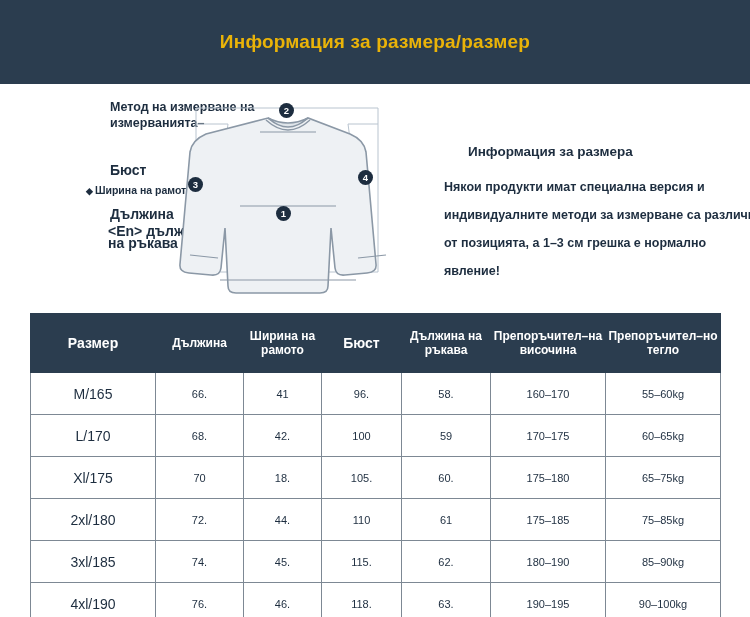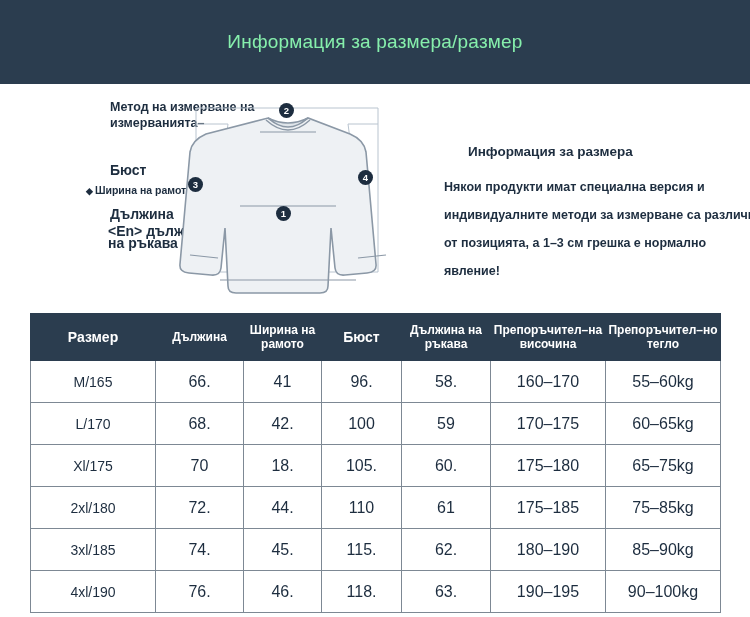--- a/index.html
+++ b/index.html
@@ -18,23 +18,23 @@
   
   .header {
     width: 750px;
     height: 84px;
     background: #2b3d4f;
     display: flex;
     align-items: center;
     justify-content: center;
   }
   .header-title {
-    color: #86efac;
+    color: #eab308;
     font-size: 19px;
-    font-weight: normal;
+    font-weight: bold;
     letter-spacing: 0.2px;
   }
 
   
   .info-zone {
     position: relative;
     width: 750px;
     height: 222px;
     margin-left: 48px;
   }
@@ -157,28 +157,28 @@
     color: #1d2d3f;
   }
   table.size-table thead th {
     background: #2b3d4f;
     color: #ffffff;
     height: 42px;
     font-size: 12px;
     font-weight: bold;
     line-height: 14px;
     border: 1px solid #2b3d4f;
-    padding: 2px 2px;
+    padding: 8px 2px;
   }
   table.size-table thead th.big {
     font-size: 14px;
   }
   table.size-table tbody td {
     height: 39px;
-    font-size: 16px;
+    font-size: 11px;
     font-weight: normal;
   }
   table.size-table tbody td.col-size {
     font-size: 14px;
   }
   .c0 { width: 125px; }
   .c1 { width: 88px; }
   .c2 { width: 78px; }
   .c3 { width: 80px; }
   .c4 { width: 89px; }

